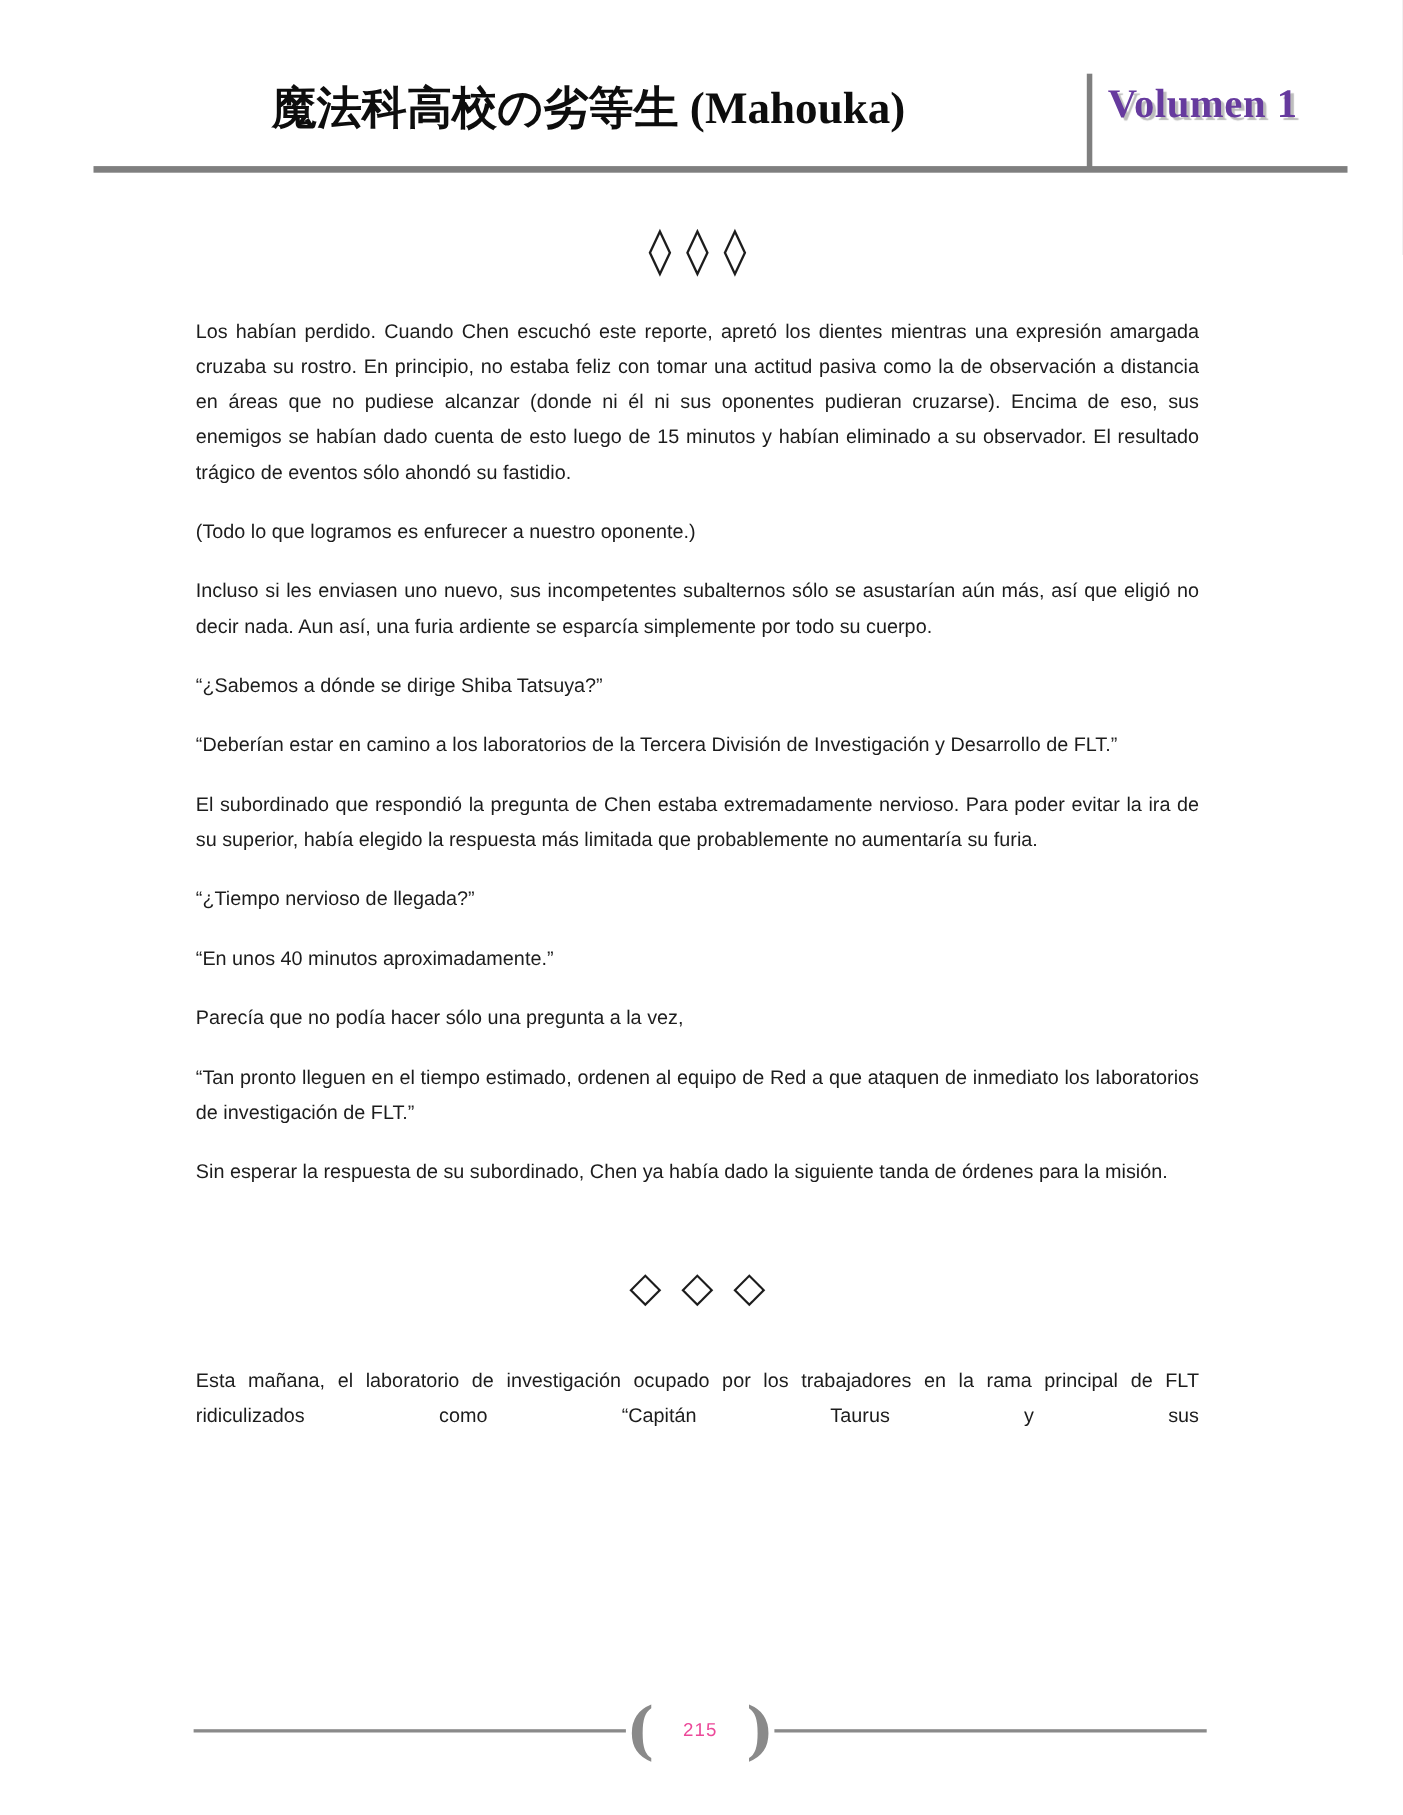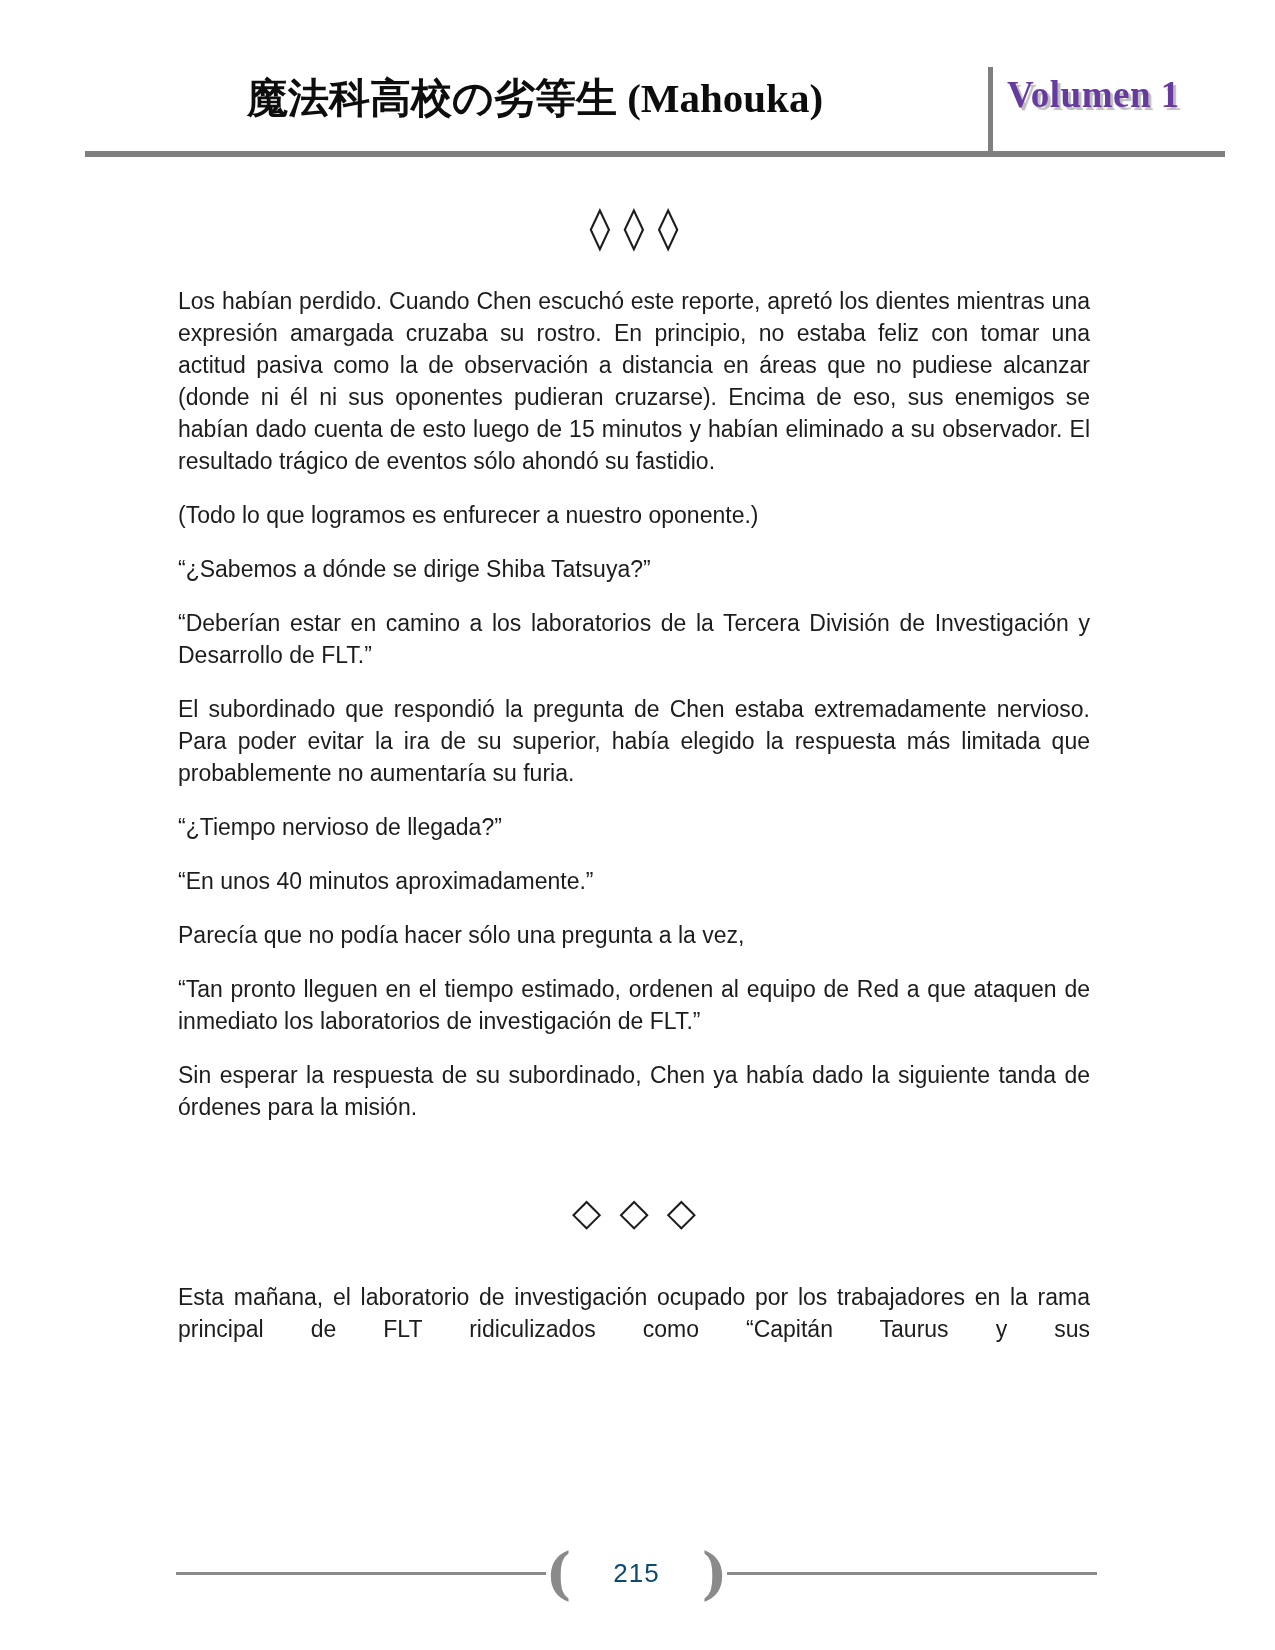--- a/index.html
+++ b/index.html
@@ -58,21 +58,21 @@
   .body { padding: 0 185px 0 178px; }
   .separator {
     text-align: center;
     color: #1c1c1c;
     line-height: 1;
     font-family: "DejaVu Sans", sans-serif;
   }
   .sep-lozenge { font-size: 42px; margin: 50px 0 36px; }
   .sep-diamond { font-size: 38px; margin: 70px 0 50px; word-spacing: 6px; }
   .body p {
-    font-size: 23px;
+    font-size: 18px;
     line-height: 32px;
     text-align: justify;
     margin: 0 0 22px 0;
   }
   .body p.runover-last { text-align-last: justify; margin-bottom: 16px; }
 
   
   .footer {
     position: absolute;
     left: 176px; right: 178px; top: 1540px;
@@ -83,24 +83,24 @@
   .footer-line { flex: 1; height: 3px; background: #8a8a8a; }
   .bracket {
     font-family: "DejaVu Serif", "Liberation Serif", serif;
     font-weight: bold;
     font-size: 54px;
     line-height: 0.9;
     color: #8a8a8a;
     transform: scaleY(1.05);
   }
   .page-number {
-    font-size: 26px;
+    font-size: 17px;
     letter-spacing: 1px;
-    color: #0c4a6e;
-    margin: 0 42px;
+    color: #ec4899;
+    margin: 0 26px;
   }
 </style>
 </head>
 <body>
 
 <div class="page">
 
   <header class="header">
     <div class="header-title">魔法科高校の劣等生 (Mahouka)</div>
     <div class="header-volume">
@@ -108,20 +108,21 @@
     </div>
     <div class="header-rule"></div>
   </header>
 
   <main class="body">
 
     <div class="separator sep-lozenge">◊ ◊ ◊</div>
 
     <p>Los habían perdido. Cuando Chen escuchó este reporte, apretó los dientes mientras una expresión amargada cruzaba su rostro. En principio, no estaba feliz con tomar una actitud pasiva como la de observación a distancia en áreas que no pudiese alcanzar (donde ni él ni sus oponentes pudieran cruzarse). Encima de eso, sus enemigos se habían dado cuenta de esto luego de 15 minutos y habían eliminado a su observador. El resultado trágico de eventos sólo ahondó su fastidio.</p>
     <p>(Todo lo que logramos es enfurecer a nuestro oponente.)</p>
+    <p>Incluso si les enviasen uno nuevo, sus incompetentes subalternos sólo se asustarían aún más, así que eligió no decir nada. Aun así, una furia ardiente se esparcía simplemente por todo su cuerpo.</p>
     <p>“¿Sabemos a dónde se dirige Shiba Tatsuya?”</p>
     <p>“Deberían estar en camino a los laboratorios de la Tercera División de Investigación y Desarrollo de FLT.”</p>
     <p>El subordinado que respondió la pregunta de Chen estaba extremadamente nervioso. Para poder evitar la ira de su superior, había elegido la respuesta más limitada que probablemente no aumentaría su furia.</p>
     <p>“¿Tiempo nervioso de llegada?”</p>
     <p>“En unos 40 minutos aproximadamente.”</p>
     <p>Parecía que no podía hacer sólo una pregunta a la vez,</p>
     <p>“Tan pronto lleguen en el tiempo estimado, ordenen al equipo de Red a que ataquen de inmediato los laboratorios de investigación de FLT.”</p>
     <p>Sin esperar la respuesta de su subordinado, Chen ya había dado la siguiente tanda de órdenes para la misión.</p>
 
     <div class="separator sep-diamond">◇ ◇ ◇</div>

